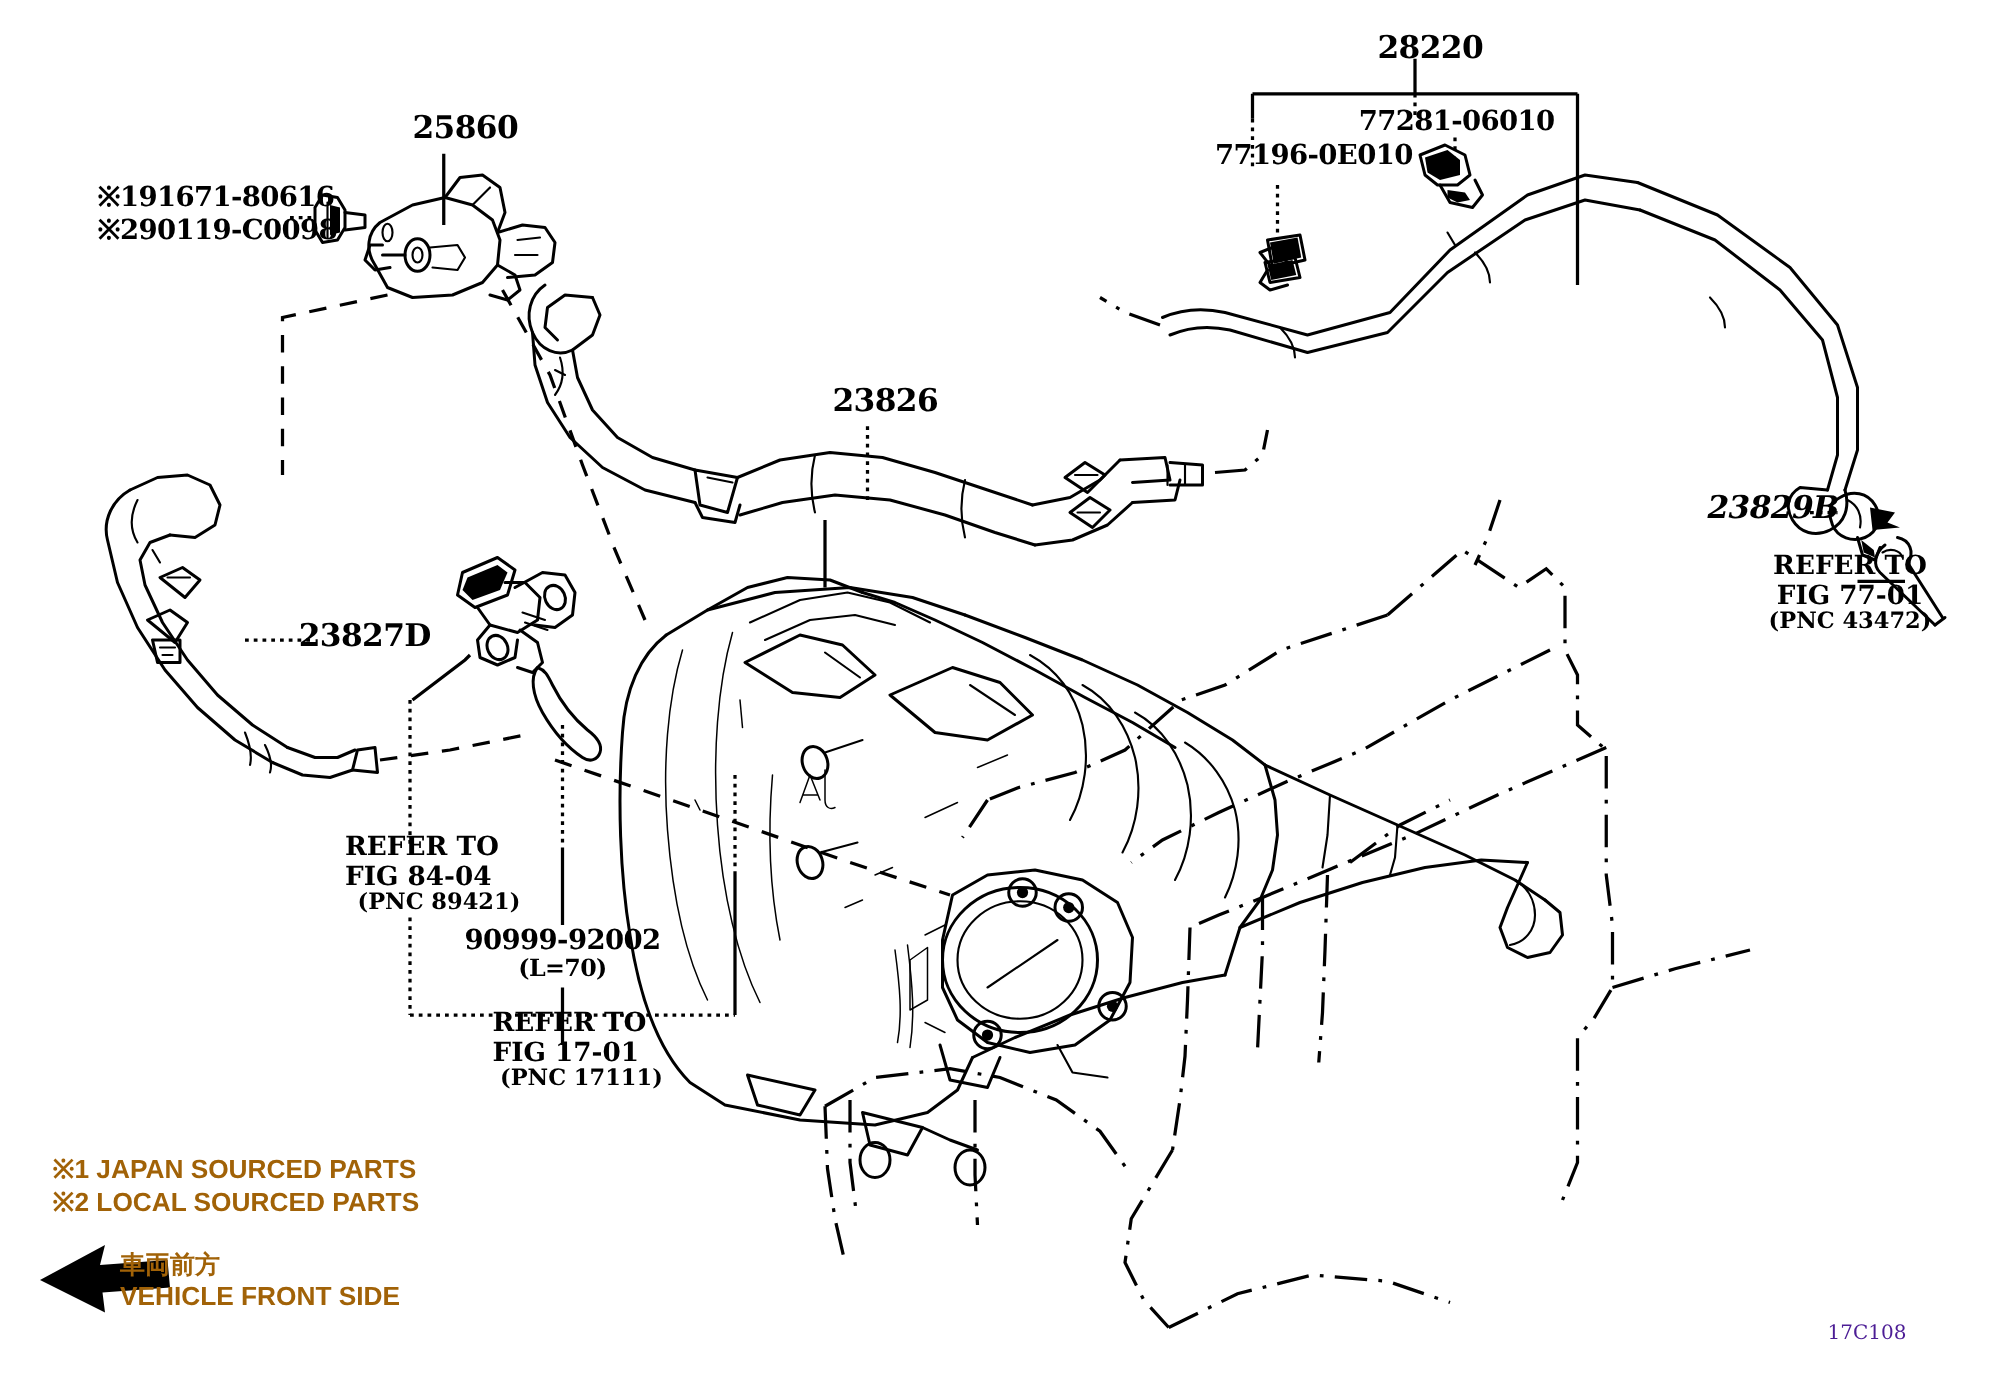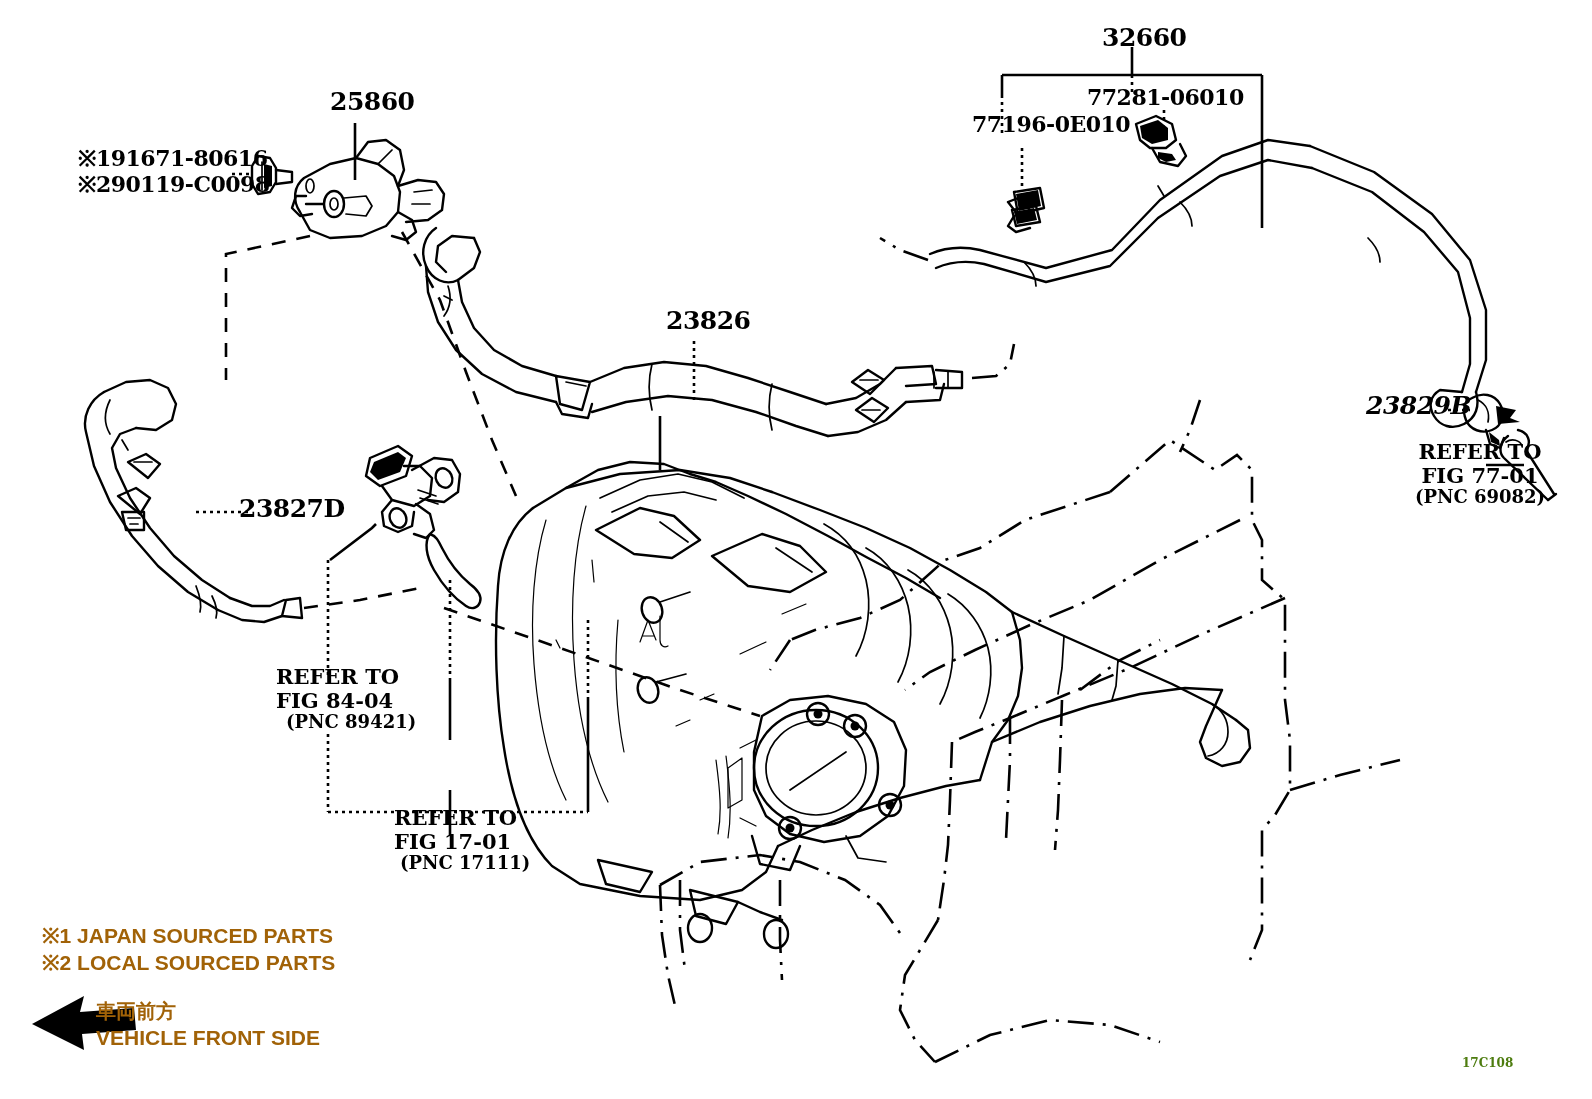--- a/index.html
+++ b/index.html
@@ -40,23 +40,23 @@
     font-weight: bold;
     color: #a16207;
     white-space: nowrap;
     line-height: 1.30;
     font-size: 21px;
   }
   .legend .jp { font-family: "DejaVu Sans", sans-serif; font-size: 20px; }
   .figcode {
     position: absolute;
     font-family: "DejaVu Serif", serif;
-    font-weight: bold;
-    font-size: 12px;
-    color: #4d7c0f;
+    font-weight: normal;
+    font-size: 16px;
+    color: #4c1d95;
   }
   .ctr { text-align: center; }
 </style>
 </head>
 <body>
 
 <div id="page">
 
   <svg id="art" viewBox="0 0 1592 1099">
     <defs>
@@ -372,44 +372,48 @@
 
   <div class="lbl lbl-big" style="left:330px; top:88px;">25860</div>
 
   <div class="lbl lbl-mid" style="left:78px; top:146px;">
     <span>※1</span><span>91671-80616</span>
   </div>
   <div class="lbl lbl-mid" style="left:78px; top:172px;">
     <span>※2</span><span>90119-C0098</span>
   </div>
 
-  <div class="lbl lbl-big" style="left:1102px; top:24px;">32660</div>
+  <div class="lbl lbl-big" style="left:1102px; top:24px;">28220</div>
 
   <div class="lbl lbl-mid" style="left:1087px; top:85px;">77281-06010</div>
 
   <div class="lbl lbl-mid" style="left:972px; top:112px;">77196-0E010</div>
 
   <div class="lbl lbl-big" style="left:666px; top:307px;">23826</div>
 
   <div class="lbl lbl-big" style="left:203px; top:495px;margin-left:36px;">23827D</div>
 
   <div class="lbl lbl-big" style="left:1366px; top:392px;font-style:italic;">23829B</div>
 
   <div class="lbl lbl-ref ctr" style="left:1380px; top:440px; width:200px;">
     <div>REFER TO</div>
     <div>FIG 77-01</div>
-    <div class="pnc">(PNC 69082)</div>
+    <div class="pnc">(PNC 43472)</div>
   </div>
 
   <div class="lbl lbl-ref" style="left:276px; top:665px;">
     <div>REFER TO</div>
     <div>FIG 84-04</div>
     <div class="pnc" style="margin-left:10px;">(PNC 89421)</div>
   </div>
 
+  <div class="lbl lbl-mid ctr" style="left:340px; top:740px; width:220px;">
+    <div>90999-92002</div>
+    <div style="font-size:19px;">(L=70)</div>
+  </div>
 
   <div class="lbl lbl-ref" style="left:394px; top:806px;">
     <div>REFER TO</div>
     <div>FIG 17-01</div>
     <div class="pnc" style="margin-left:6px;">(PNC 17111)</div>
   </div>
 
   <div class="legend" style="left:42px; top:922px;">
     <div>※1  JAPAN SOURCED PARTS</div>
     <div>※2  LOCAL SOURCED PARTS</div>

